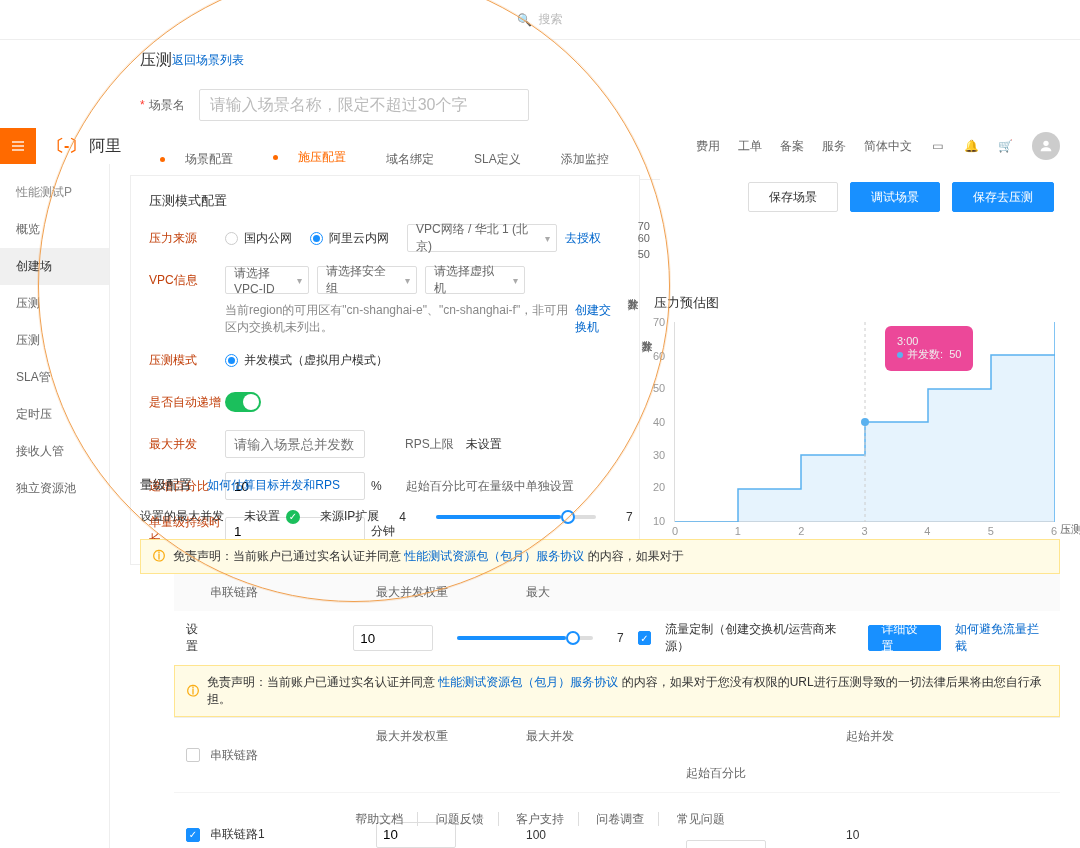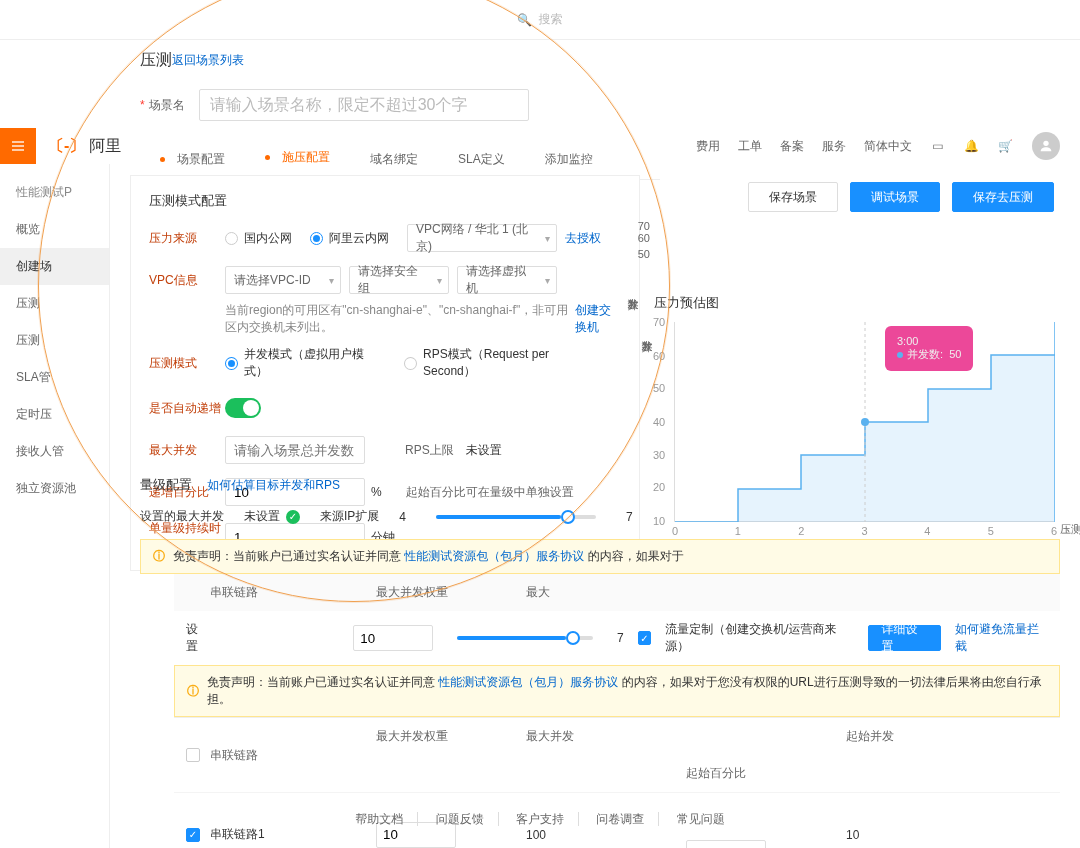--- a/index.html
+++ b/index.html
@@ -29,21 +29,21 @@
 .scene-top { position: absolute; top: 50px; left: 140px; right: 420px; }
 .scene-row { display: flex; align-items: center; margin-bottom: 18px; }
 .scene-title { font-size: 16px; font-weight: 500; }
 .back-link { color: #06c; margin-left: 0; }
 .req-dot { color: #ff3b30; margin-right: 4px; }
 .label-c { width: 50px; color: #666; }
 .input-t { height: 32px; border: 1px solid #ddd; border-radius: 2px; padding: 0 10px; font-size: 16px; color: #333; }
 .input-t::placeholder { color: #bbb; }
 
 .tabs { display: flex; border-bottom: 1px solid #eee; margin-top: 10px; }
-.tab { padding: 10px 20px; color: #666; cursor: pointer; display: flex; align-items: center; gap: 12px; }
+.tab { padding: 10px 20px; color: #666; cursor: pointer; display: flex; align-items: center; gap: 20px; }
 .tab .dot { width: 5px; height: 5px; border-radius: 50%; background: #ff6a00; }
 .tab.active { color: #ff6a00; border-bottom: 3px solid #0c4a6e; }
 
 
 .cfg-card { position: absolute; top: 175px; left: 130px; width: 510px; border: 1px solid #eee; background: #fff; padding: 16px 18px; }
 .cfg-card h3 { font-size: 13px; font-weight: 500; margin-bottom: 14px; }
 .cfg-row { display: flex; align-items: center; margin-bottom: 14px; min-height: 28px; }
 .cfg-label { width: 76px; color: #c2410c; flex-shrink: 0; }
 .radio { display: inline-flex; align-items: center; margin-right: 18px; }
 .radio .rb { width: 13px; height: 13px; border: 1px solid #ccc; border-radius: 50%; margin-right: 6px; display: inline-flex; align-items: center; justify-content: center; }
@@ -203,38 +203,34 @@
       </span>
     <span class="radio sel">
         <span class="rb"></span>
         <span>阿里云内网</span>
       </span>
     <span class="select" style="width:150px">VPC网络 / 华北 1 (北京)</span>
     <span class="link-a">去授权</span>
   </div>
   <div class="cfg-row">
     <span class="cfg-label">VPC信息</span>
-    <span class="select" style="width:116px">请选择VPC-ID</span>
+    <span class="select" style="width:84px">请选择VPC-ID</span>
     <span class="select" style="width:100px">请选择安全组</span>
     <span class="select" style="width:100px">请选择虚拟机</span>
   </div>
   <div class="cfg-row" style="margin-top:-6px; margin-bottom:10px;">
     <span class="cfg-label"></span>
     <span class="hint">当前region的可用区有"cn-shanghai-e"、"cn-shanghai-f"，非可用区内交换机未列出。</span>
     <span class="link-a" style="margin-left:4px">创建交换机</span>
   </div>
   <div class="cfg-row">
     <span class="cfg-label">压测模式</span>
     <span class="radio sel">
         <span class="rb"></span>
         <span>并发模式（虚拟用户模式）</span>
-      </span>
-    <span class="radio">
-        <span class="rb"></span>
-        <span>RPS模式（Request per Second）</span>
       </span>
   </div>
   <div class="cfg-row">
     <span class="cfg-label">是否自动递增</span>
     <span class="toggle"></span>
   </div>
   <div class="cfg-row">
     <span class="cfg-label">最大并发</span>
     <input class="small-in" placeholder="请输入场景总并发数" style="">
     <span style="margin-left:40px; color:#666">RPS上限</span>

